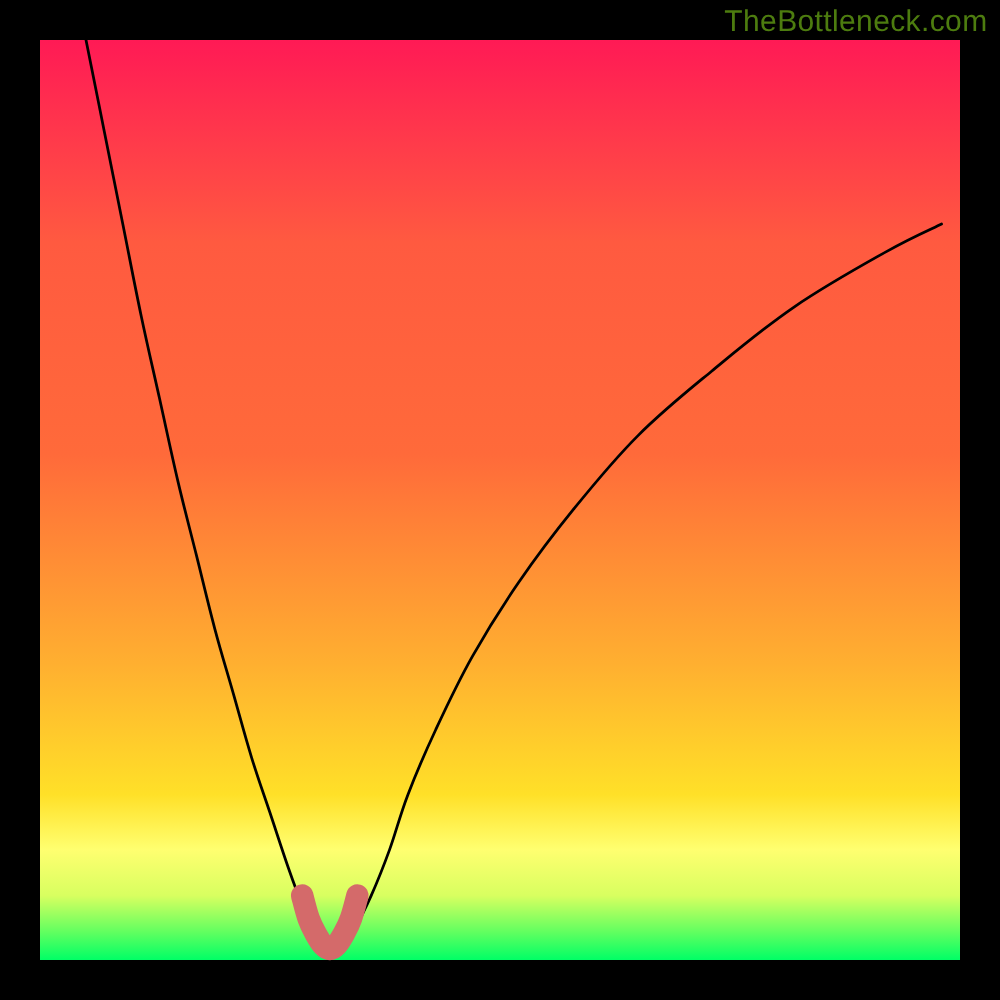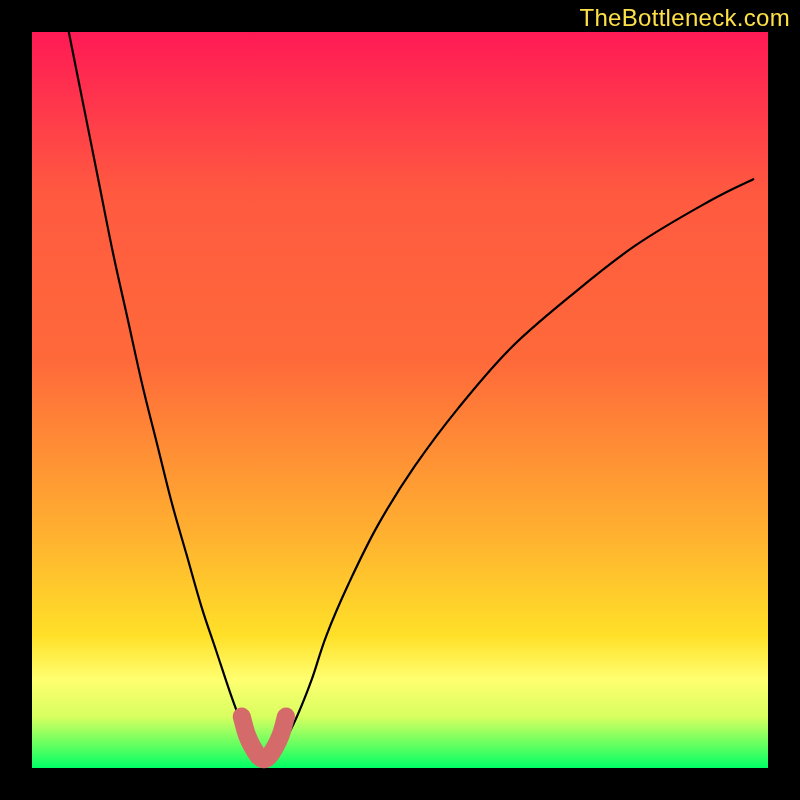--- a/index.html
+++ b/index.html
@@ -13,21 +13,21 @@
   }
   #container {
     position: relative;
     width: 800px;
     height: 800px;
   }
   #watermark {
     position: absolute;
     top: 4px;
     right: 10px;
-    color: #fde047;
+    color: #4d7c0f;
     font-size: 24px;
     font-weight: 500;
     letter-spacing: 0.3px;
     z-index: 20;
     font-family: Arial, sans-serif;
     text-align: center;
   }
   #chart-svg {
     position: absolute;
     left: 0;

